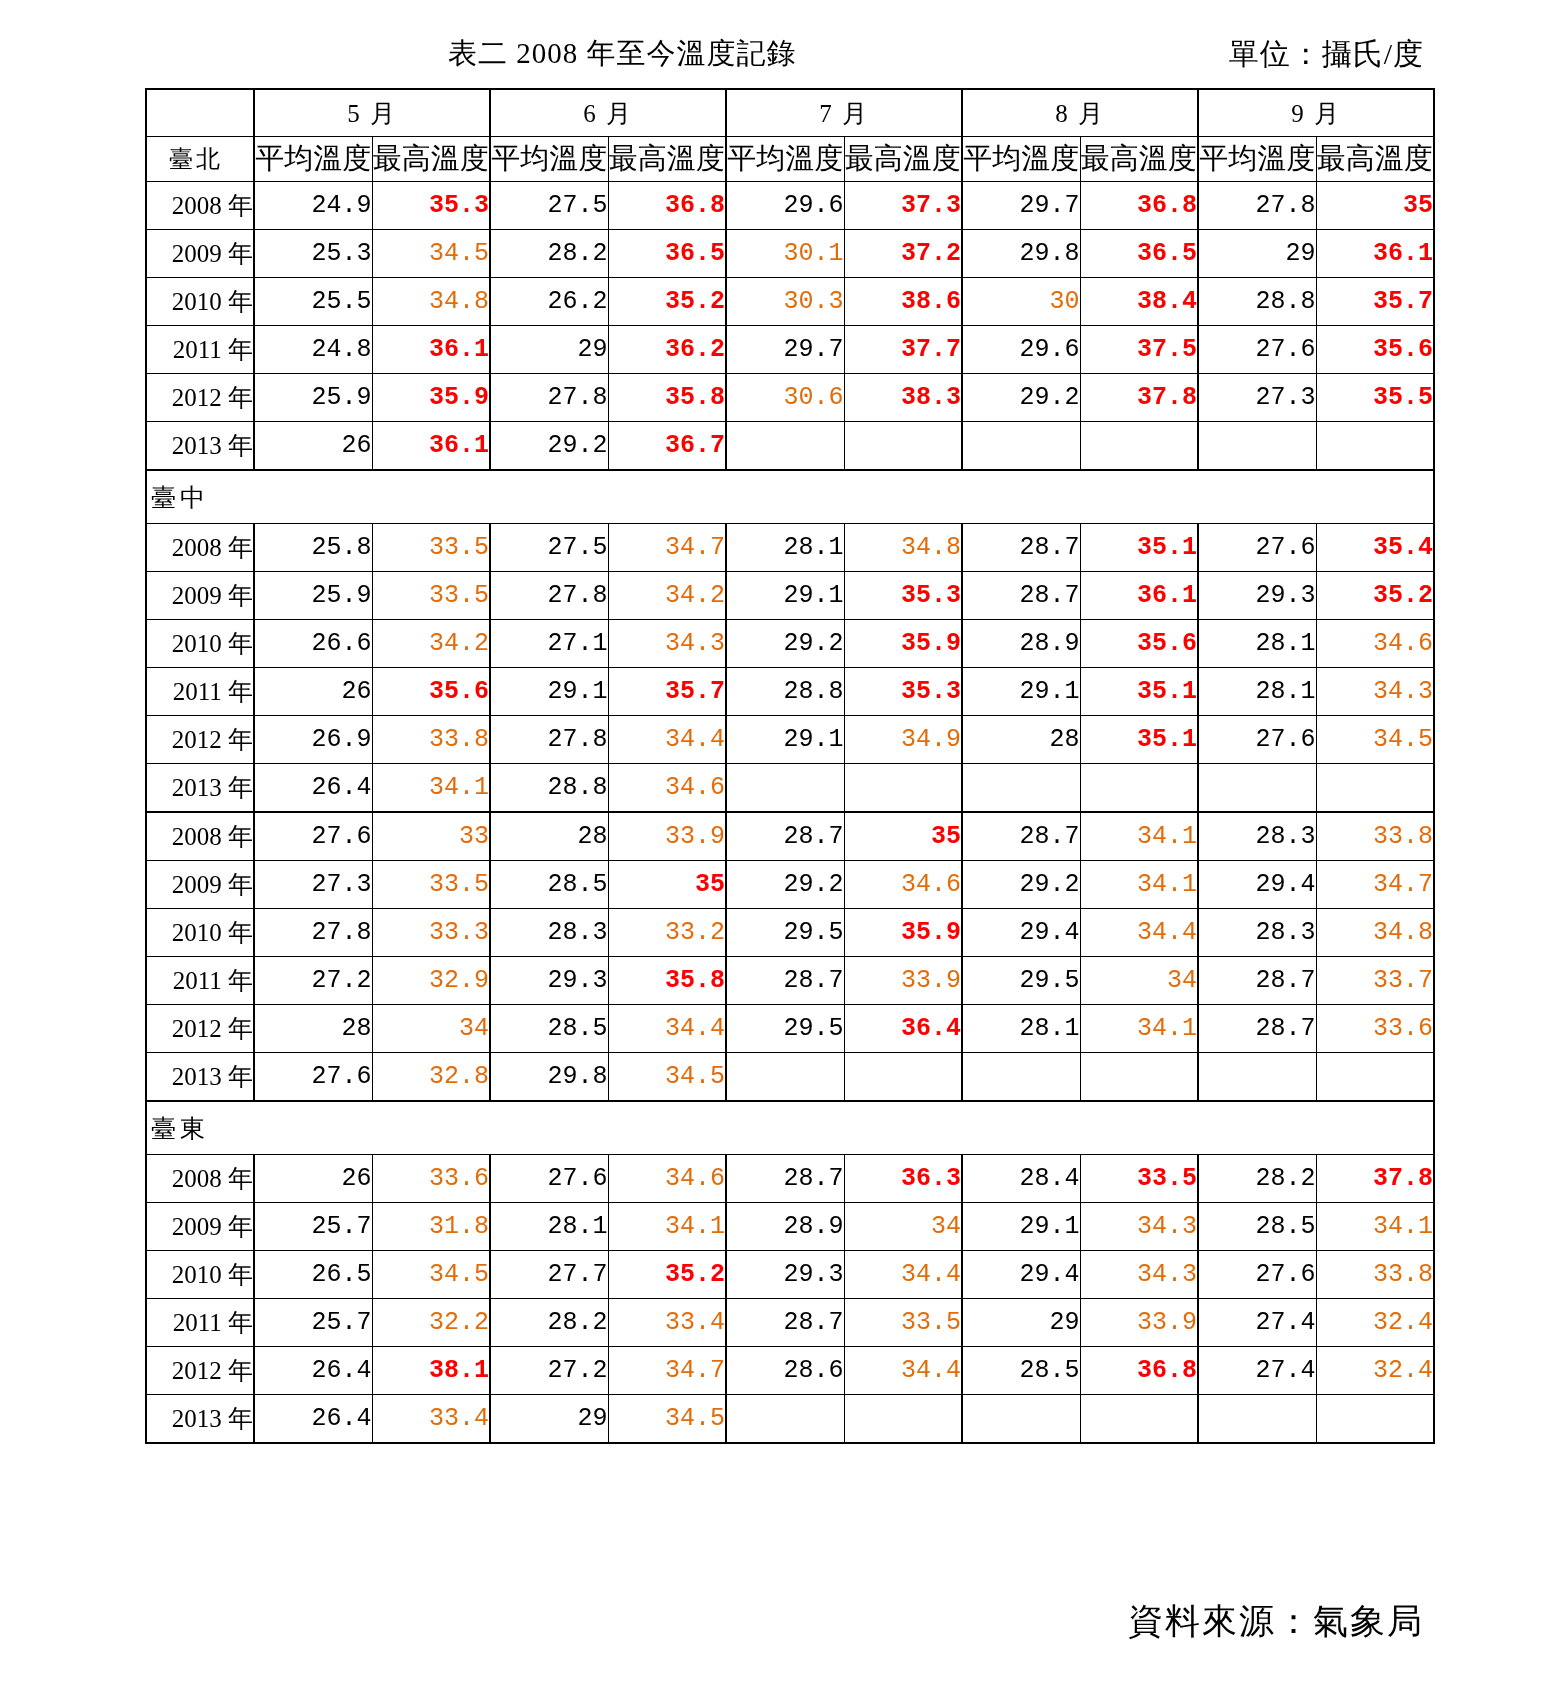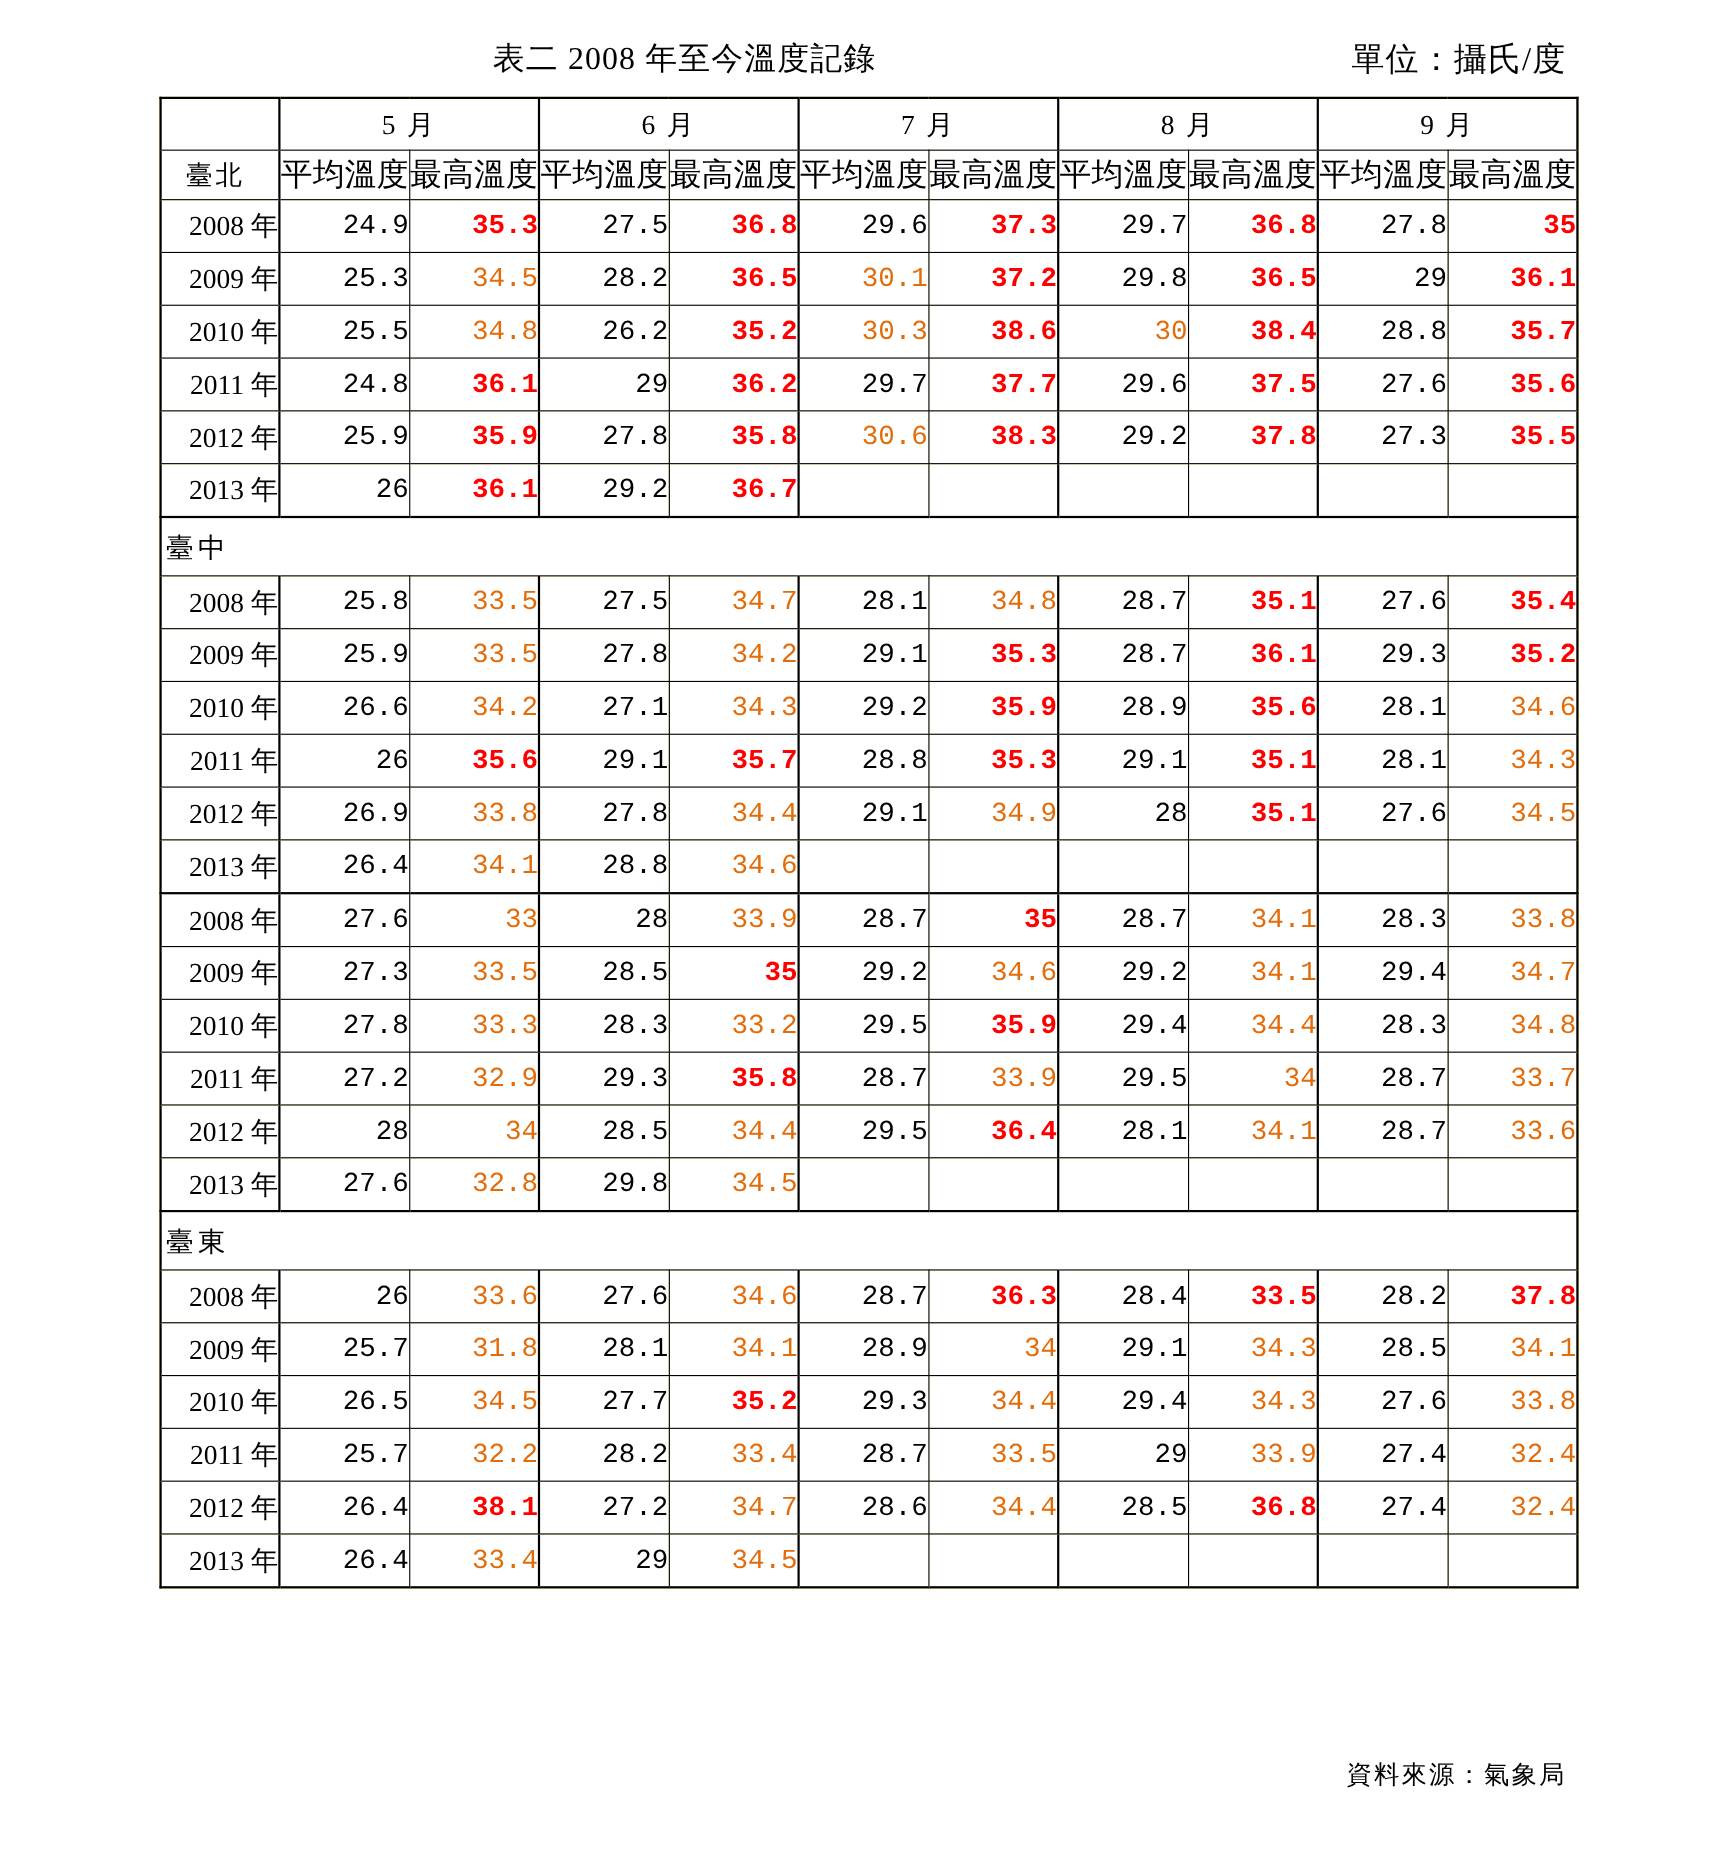--- a/index.html
+++ b/index.html
@@ -125,21 +125,21 @@
   tr.sub-head td.mgroup,
   tr.data-row td.mgroup { border-left: 2.5px solid #000000; }
   table.temps tr td:first-child { border-left: 2.5px solid #000000; }
   table.temps tr td:last-child { border-right: 2.5px solid #000000; }
   tr.month-head td { border-top: 2.5px solid #000000; }
 
   .source {
     position: absolute;
     right: 130px;
     top: 1598px;
-    font-size: 23px;
+    font-size: 35px;
     letter-spacing: 2px;
     white-space: nowrap;
   }
 </style>
 </head>
 <body>
 
 <div class="page">
 
   <div class="title-bar">

